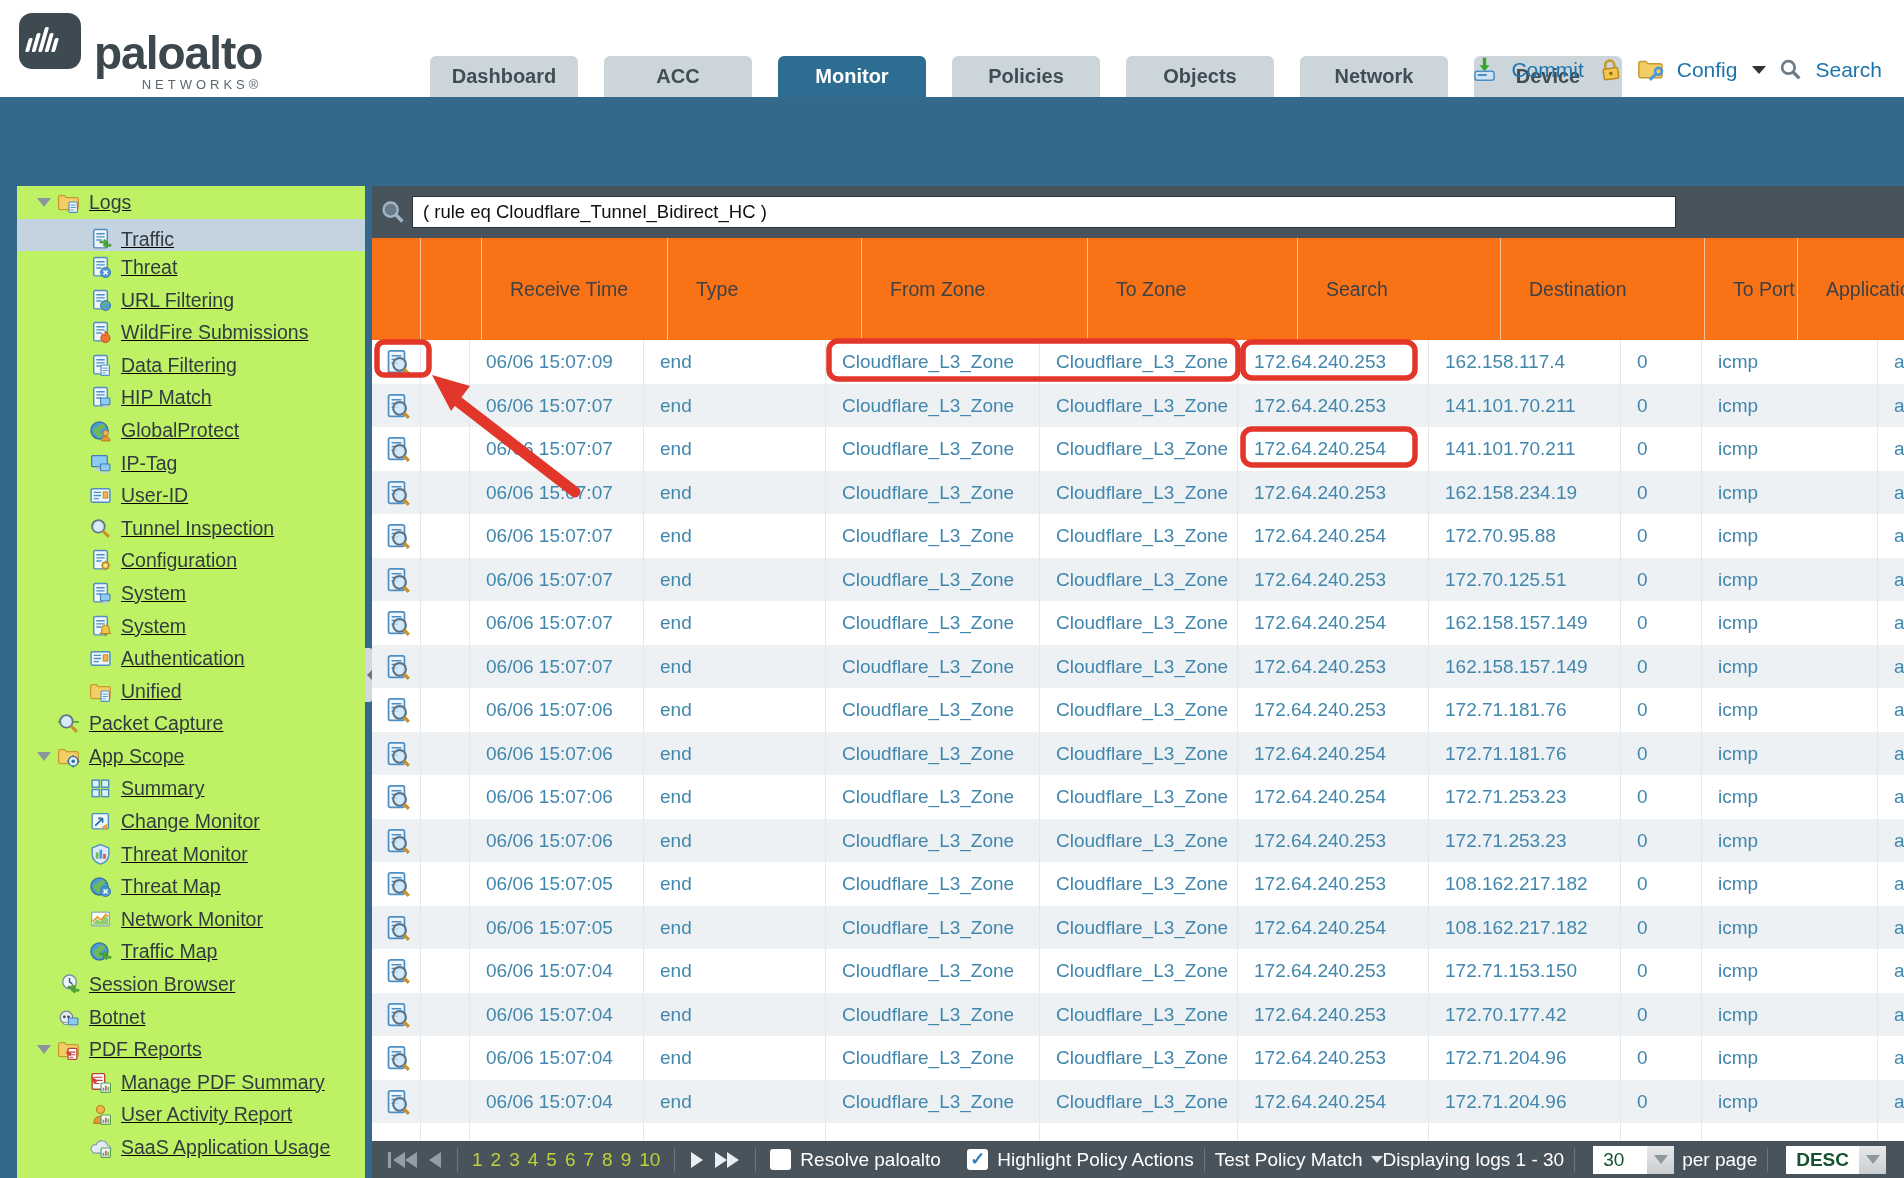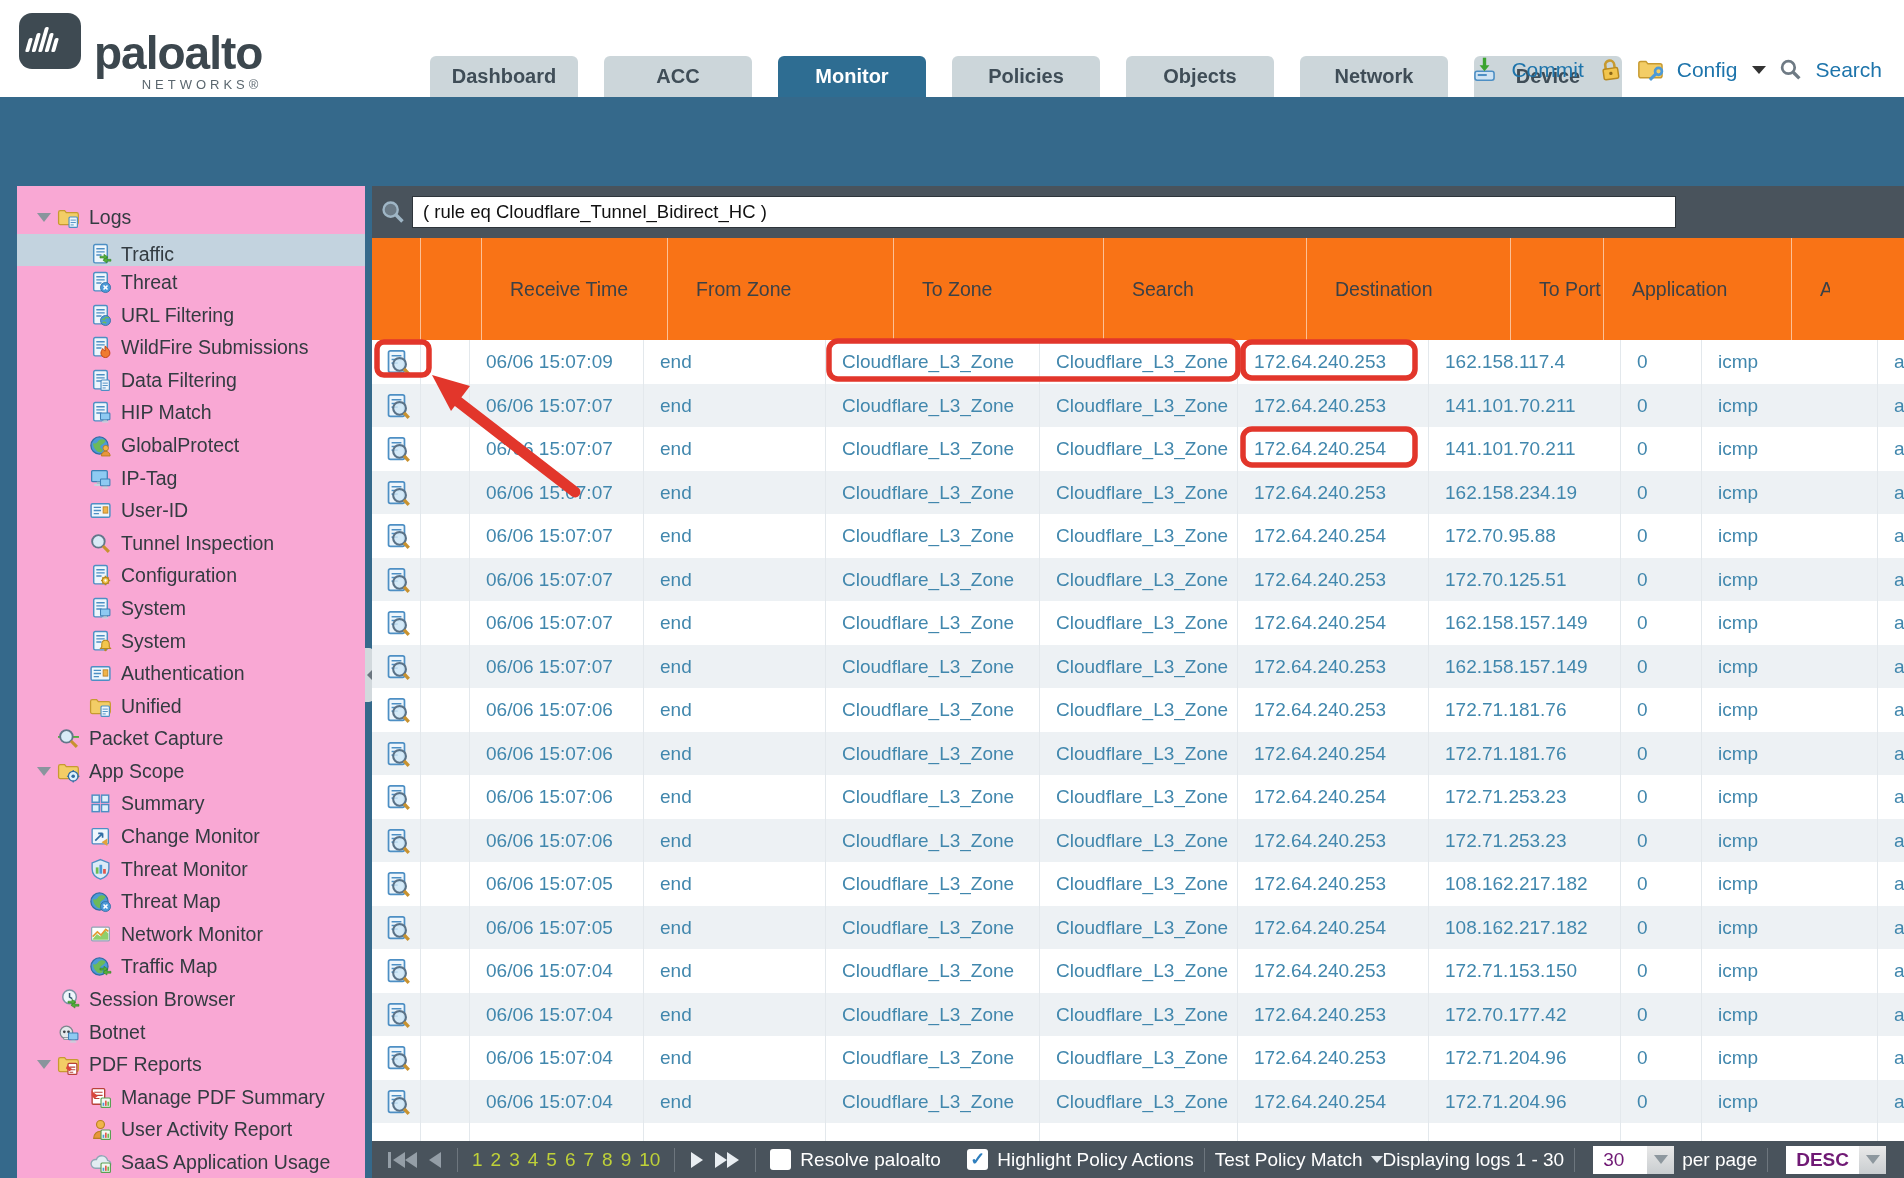--- a/index.html
+++ b/index.html
@@ -24,21 +24,21 @@
   
   .band{position:absolute;left:0;top:97px;width:1904px;height:89px;background:#35698b;}
   .mode-select{position:absolute;left:1603px;top:133px;display:flex;height:35px;}
   .mode-select .val{width:146px;background:#fff;color:#111;font-size:20px;line-height:35px;padding-left:10px;box-sizing:border-box;border:1px solid #7e8a92;}
   .mode-select .arr{width:34px;background:linear-gradient(#e9e9e9,#c9cdd0);border:1px solid #7e8a92;border-left:none;display:flex;align-items:center;justify-content:center;}
   .tri-dn-sm{width:0;height:0;border-left:8px solid transparent;border-right:8px solid transparent;border-top:10px solid #8d979e;}
   .refresh-ic{position:absolute;left:1800px;top:135px;width:32px;height:32px;cursor:pointer;}
   .help-grp{position:absolute;left:1845px;top:135px;display:flex;align-items:center;gap:4px;color:#e8f1f6;font-size:20px;}
   .help-grp .ic{width:30px;height:30px;}
   
-  .sidebar{position:absolute;left:17px;top:186px;width:348px;height:992px;background:#f9a8d4;overflow:hidden;padding-top:15px;box-sizing:border-box;}
+  .sidebar{position:absolute;left:17px;top:186px;width:348px;height:992px;background:#bef264;overflow:hidden;padding-top:0;box-sizing:border-box;text-decoration:underline;}
   .snode{display:flex;align-items:center;height:32.6px;position:relative;cursor:pointer;}
   .snode.sel{background:#c3d3df;align-items:flex-end;}
   .exp{position:absolute;left:20px;top:12px;width:0;height:0;border-left:7px solid transparent;border-right:7px solid transparent;border-top:9px solid #8a959d;}
   .sicon{width:23px;height:23px;flex:none;}
   .snode .sicon{margin-left:72px;}
   .snode.lvl0 .sicon{margin-left:40px;}
   .slabel{margin-left:9px;font-size:19.5px;color:#333b41;white-space:nowrap;}
   .side-handle{position:absolute;left:365px;top:648px;width:9px;height:54px;background:#d2d9dd;border-radius:0 5px 5px 0;display:flex;align-items:center;justify-content:center;cursor:pointer;}
   .side-handle .t{width:0;height:0;border-top:5px solid transparent;border-bottom:5px solid transparent;border-right:5px solid #6b7680;}
   
@@ -66,21 +66,21 @@
   .pgbtn{display:flex;align-items:center;margin:0 6px;cursor:pointer;}
   .tri-l{width:0;height:0;border-top:8px solid transparent;border-bottom:8px solid transparent;border-right:12px solid #949ea7;}
   .tri-r{width:0;height:0;border-top:8px solid transparent;border-bottom:8px solid transparent;border-left:12px solid #e9eef2;}
   .bar-l{width:3px;height:16px;background:#949ea7;margin-right:2px;}
   .page{color:#bfd138;margin:0 4px;cursor:pointer;}
   .cb{width:21px;height:21px;background:#fff;border-radius:3px;margin:0 9px 0 4px;text-align:center;line-height:21px;
       font-size:18px;font-weight:700;color:#2f7fbe;cursor:pointer;flex:none;}
   .flabel{white-space:nowrap;}
   .caret-w{width:0;height:0;border-left:6px solid transparent;border-right:6px solid transparent;border-top:7px solid #dfe5ea;display:inline-block;margin-left:8px;}
   .fsel{display:flex;height:28px;margin:0 8px;flex:none;cursor:pointer;}
-  .fsel .val{background:#fff;color:#701a75;padding:0 10px;line-height:28px;font-size:19px;min-width:34px;}
+  .fsel .val{background:#fff;color:#14532d;padding:0 10px;line-height:28px;font-size:19px;min-width:34px;}
   .fsel .arr{width:27px;background:linear-gradient(#e9e9e9,#c9cdd0);display:flex;align-items:center;justify-content:center;}
   .fsel .arr .t{width:0;height:0;border-left:7px solid transparent;border-right:7px solid transparent;border-top:9px solid #8d979e;}
   .spacer{flex:1;}
   
   .hscroll{position:absolute;left:372px;top:1123px;width:1532px;height:18px;background:transparent;}
   
   .anno{position:absolute;left:0;top:0;pointer-events:none;z-index:60;}
 </style>
 </head>
 <body>
@@ -463,20 +463,21 @@
     </svg>
     <input class="fb-input" value="( rule eq Cloudflare_Tunnel_Bidirect_HC )" style="">
 
   </div>
 
   <div class="grid">
     <div class="ghead" id="ghead">
         <div class="hcell w0"></div>
         <div class="hcell w1"></div>
         <div class="hcell w2">Receive Time</div>
+        <div class="hcell w3">Type</div>
         <div class="hcell w4">From Zone</div>
         <div class="hcell w5">To Zone</div>
         <div class="hcell w6">Search</div>
         <div class="hcell w7">Destination</div>
         <div class="hcell w8">To Port</div>
         <div class="hcell w9">Application</div>
         <div class="hcell w10">A</div>
       </div>
     <div id="gbody">
         <div class="trow">

